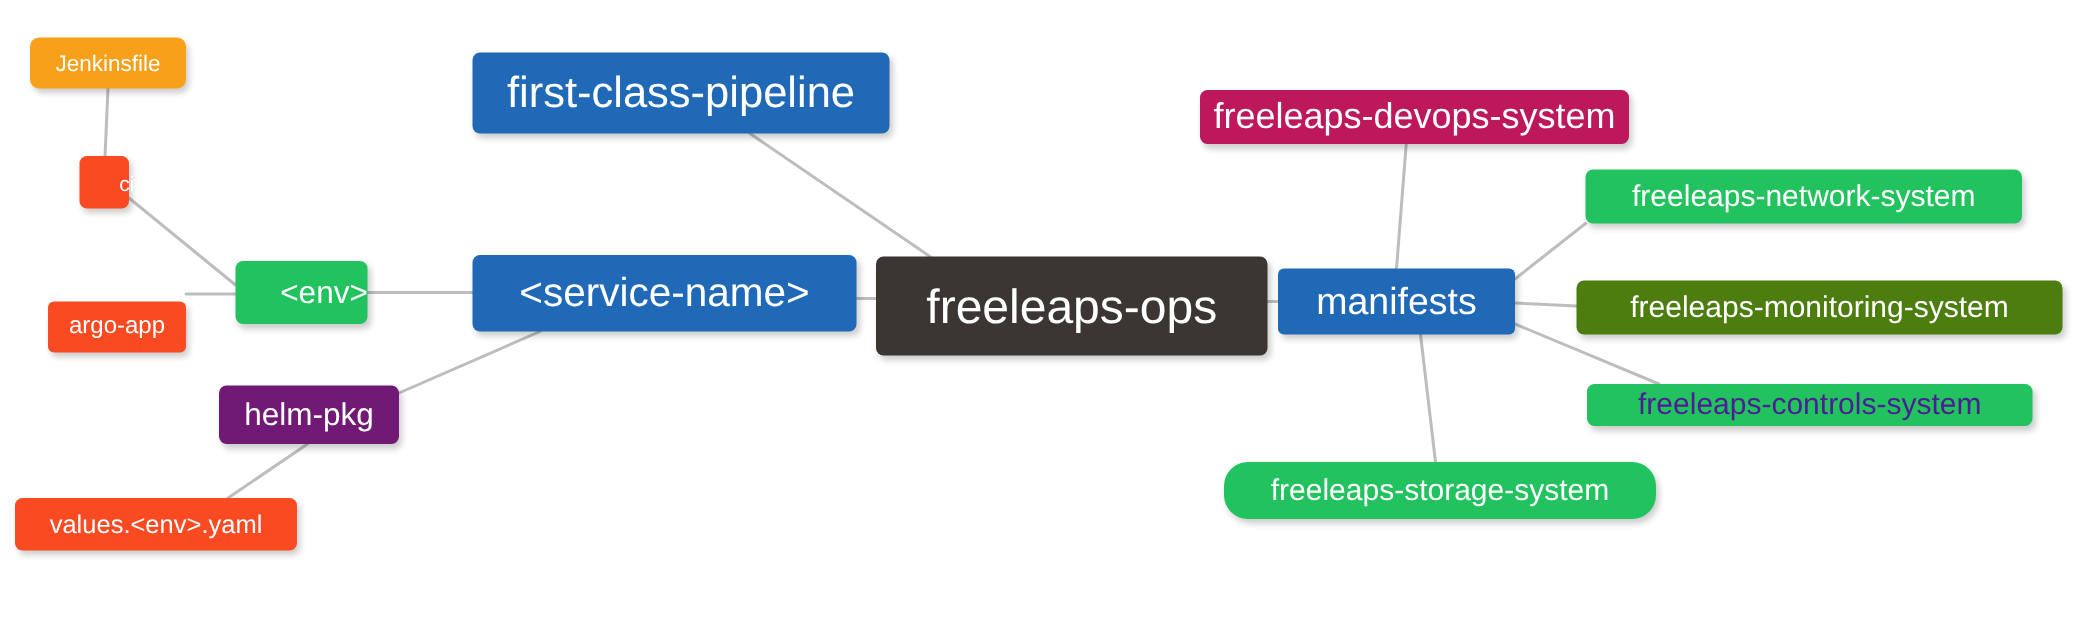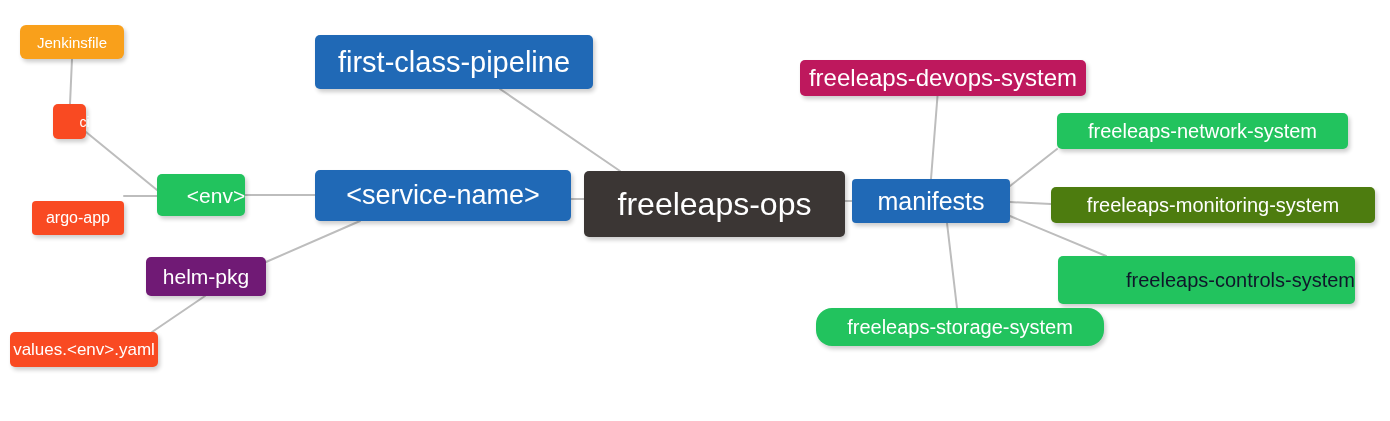--- a/index.html
+++ b/index.html
@@ -67,21 +67,21 @@
       </div>
       <div class="node" style="left: 32px; top: 178px; width: 92px; height: 34px; background: rgb(249, 74, 34); color: rgb(255, 255, 255); font-size: 16px; border-radius: 4px; margin-top: 23px;">
         <span>argo-app</span>
       </div>
       <div class="node" style="left: 157px; top: 174px; width: 88px; height: 42px; background: rgb(34, 195, 94); color: rgb(255, 255, 255); font-size: 21px; border-radius: 5px; padding-left: 30px;">
         <span>&lt;env&gt;</span>
       </div>
       <div class="node" style="left: 146px; top: 257px; width: 120px; height: 39px; background: #701a75; color: rgb(255, 255, 255); font-size: 21px; border-radius: 5px;">
         <span>helm-pkg</span>
       </div>
-      <div class="node" style="left: 10px; top: 332px; width: 148px; height: 35px; background: rgb(249, 74, 34); color: rgb(255, 255, 255); font-size: 17px; border-radius: 5px;">
+      <div class="node" style="left: 10px; top: 332px; width: 188px; height: 35px; background: rgb(249, 74, 34); color: rgb(255, 255, 255); font-size: 17px; border-radius: 5px;">
         <span>values.&lt;env&gt;.yaml</span>
       </div>
       <div class="node" style="left: 315px; top: 35px; width: 278px; height: 54px; background: rgb(32, 105, 182); color: rgb(255, 255, 255); font-size: 29px; border-radius: 5px;">
         <span>first-class-pipeline</span>
       </div>
       <div class="node" style="left: 315px; top: 170px; width: 256px; height: 51px; background: rgb(32, 105, 182); color: rgb(255, 255, 255); font-size: 27px; border-radius: 5px;">
         <span>&lt;service-name&gt;</span>
       </div>
       <div class="node" style="left: 584px; top: 171px; width: 261px; height: 66px; background: rgb(59, 54, 52); color: rgb(255, 255, 255); font-size: 32px; border-radius: 5px;">
         <span>freeleaps-ops</span>
@@ -91,20 +91,20 @@
       </div>
       <div class="node" style="left: 800px; top: 28px; width: 286px; height: 36px; background: #be185d; color: rgb(255, 255, 255); font-size: 24px; border-radius: 5px; margin-top: 32px;">
         <span>freeleaps-devops-system</span>
       </div>
       <div class="node" style="left: 1057px; top: 113px; width: 291px; height: 36px; background: rgb(34, 195, 94); color: rgb(255, 255, 255); font-size: 20px; border-radius: 5px;">
         <span>freeleaps-network-system</span>
       </div>
       <div class="node" style="left: 1051px; top: 187px; width: 324px; height: 36px; background: #4d7c0f; color: rgb(255, 255, 255); font-size: 20px; border-radius: 5px;">
         <span>freeleaps-monitoring-system</span>
       </div>
-      <div class="node" style="left: 1058px; top: 256px; width: 297px; height: 48px; background: rgb(34, 195, 94); color: #0f172a; font-size: 20px; border-radius: 5px; justify-content: flex-end;">
+      <div class="node" style="left: 1058px; top: 256px; width: 297px; height: 28px; background: rgb(34, 195, 94); color: #4c1d95; font-size: 20px; border-radius: 5px;">
         <span>freeleaps-controls-system</span>
       </div>
       <div class="node" style="left: 816px; top: 308px; width: 288px; height: 38px; background: rgb(34, 195, 94); color: rgb(255, 255, 255); font-size: 20px; border-radius: 16px;">
         <span>freeleaps-storage-system</span>
       </div>
     </div>
 </div>
 
 </body></html>

